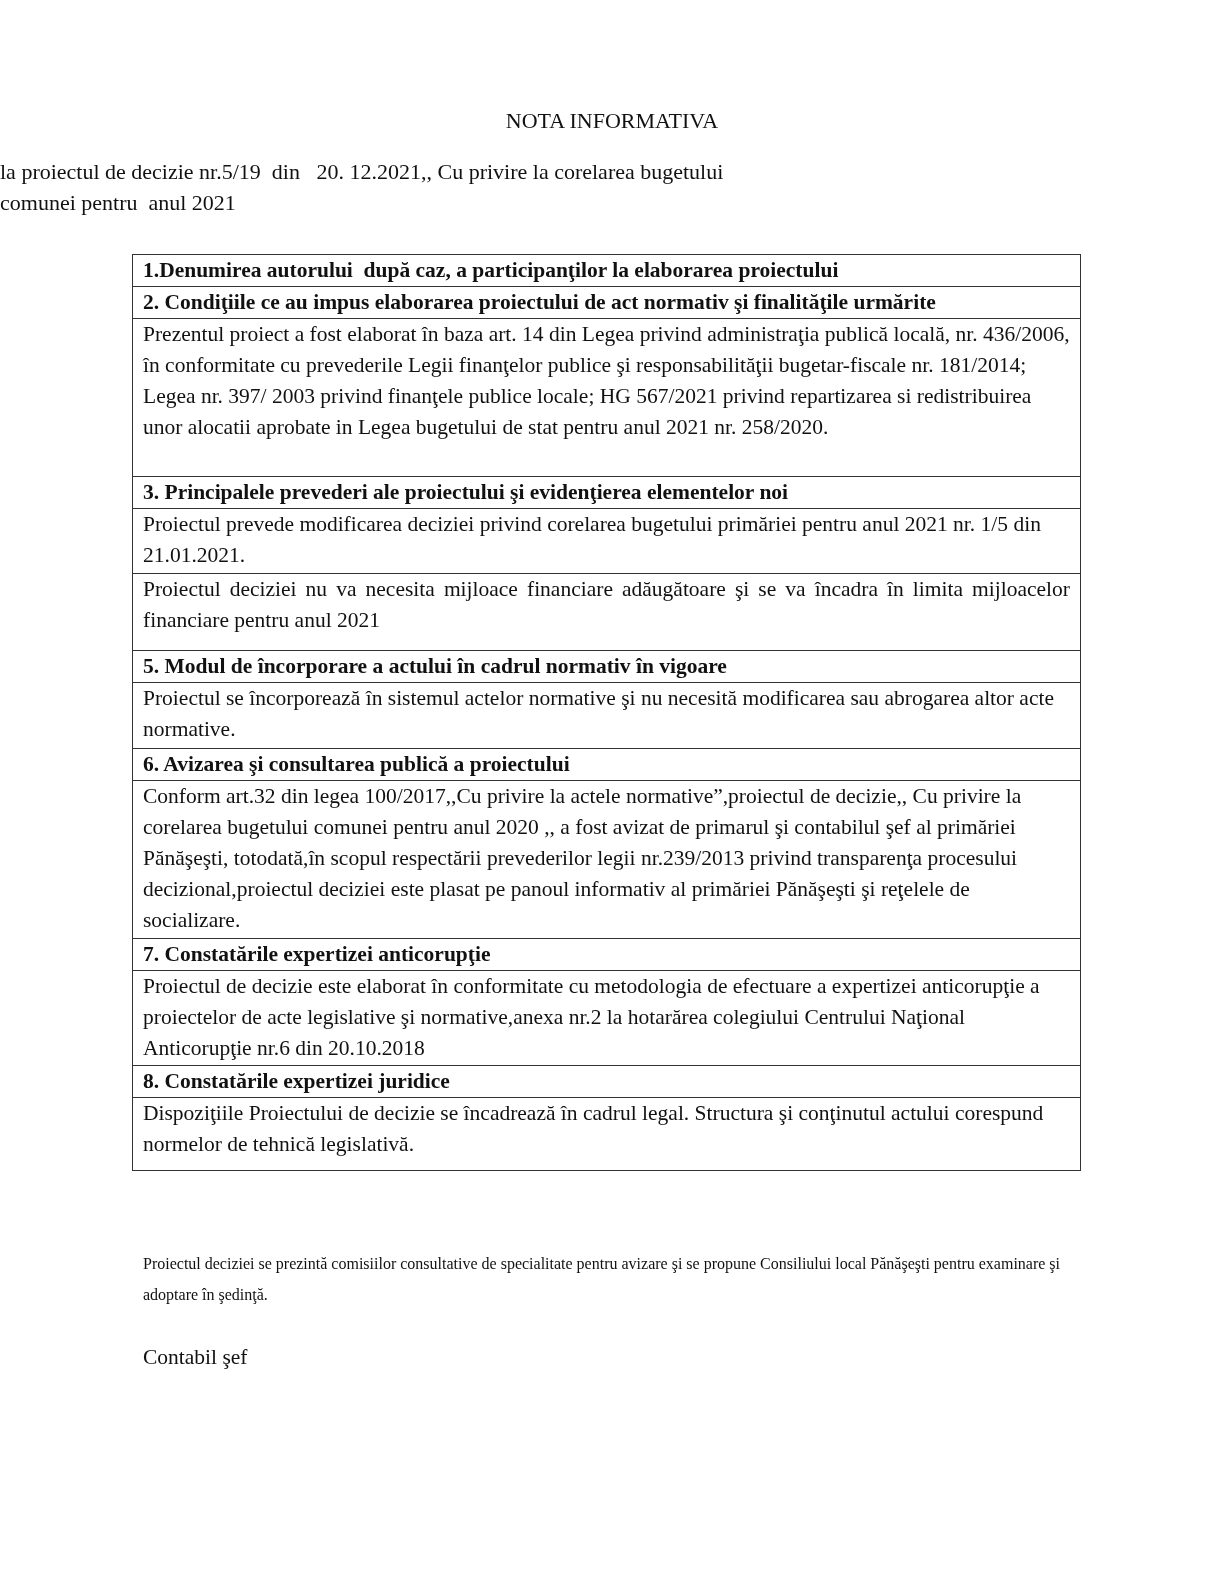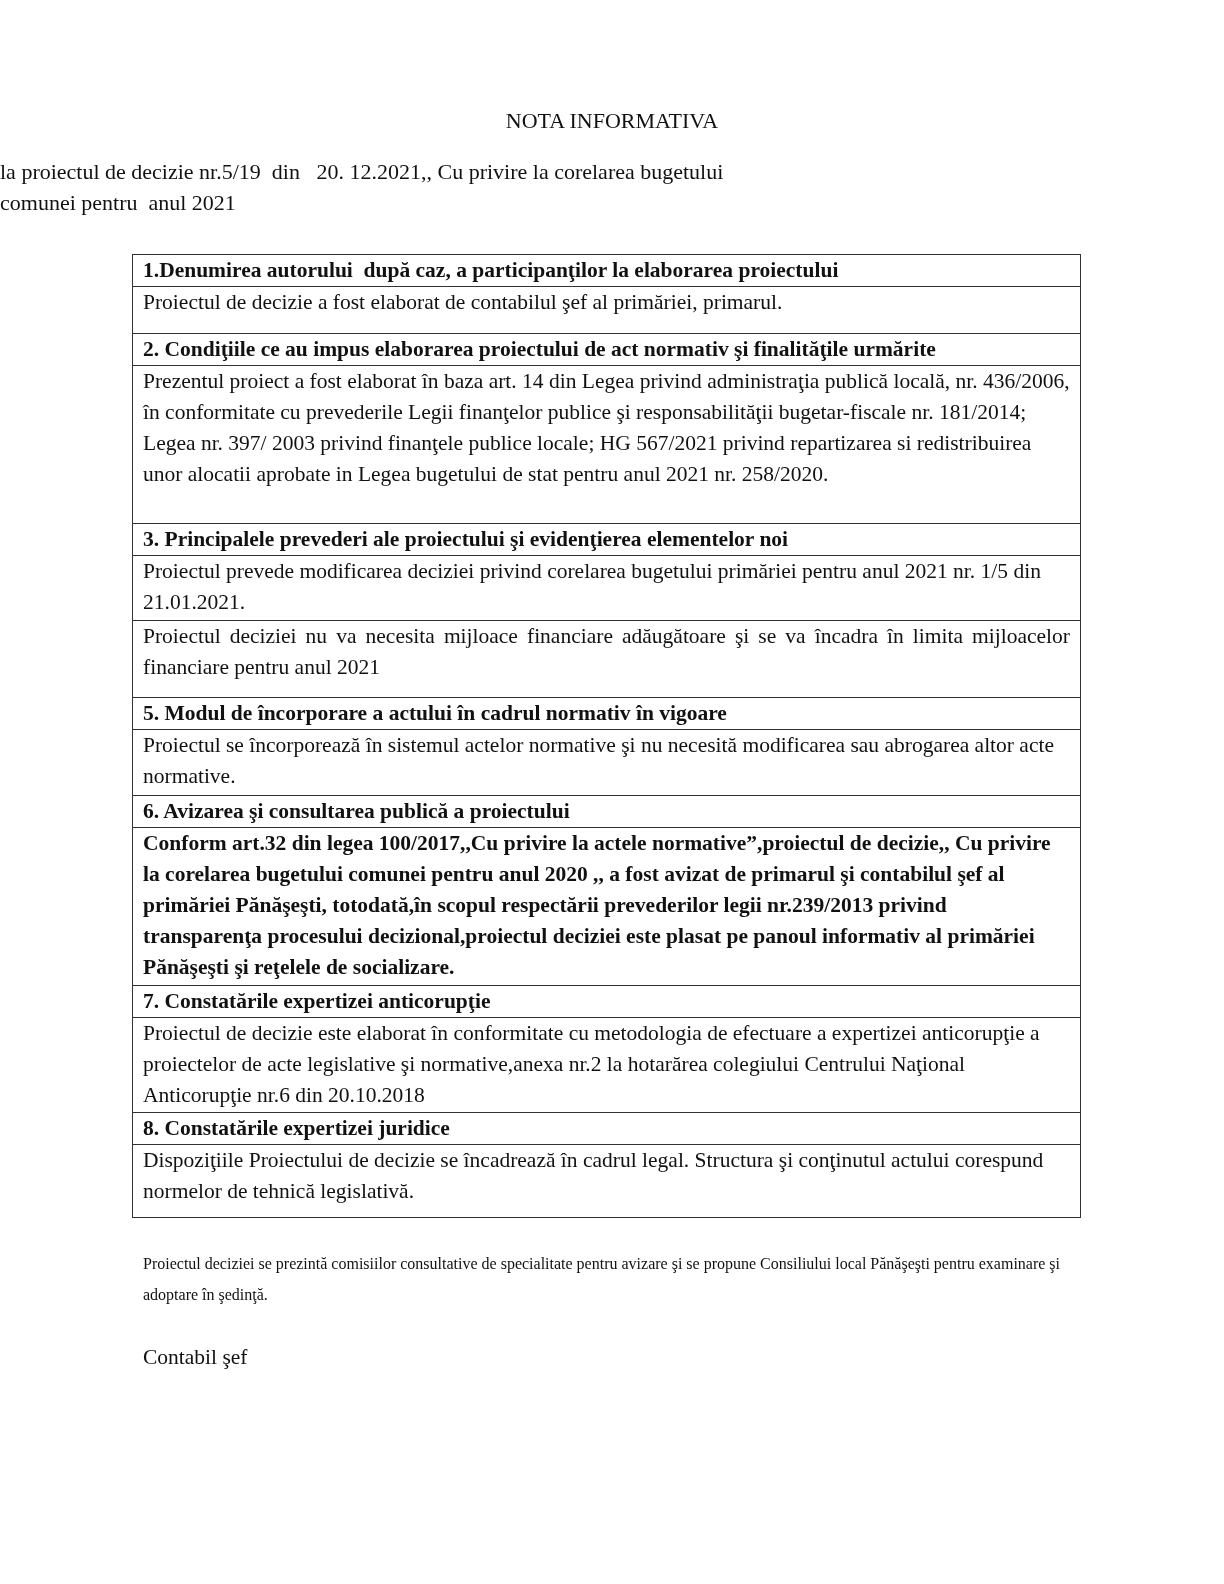--- a/index.html
+++ b/index.html
@@ -13,44 +13,41 @@
                border-collapse: collapse; font-size: 21.5px; }
   table.nota td { border: 1.5px solid #333; padding: 0 10px; vertical-align: top;
                   line-height: 31px; }
   td.hdr { font-weight: bold; height: 31px; }
   td.body { }
   .r1b { height: 46px; }
   .r2b { height: 157px; }
   .r3b { height: 64px; }
   .r4b { height: 76px; }
   .r5b { height: 65px; margin-top: 47px; }
-  .r6b { height: 157px; font-weight: bold; }
+  .r6b { height: 157px; }
   .r7b { height: 94px; margin-top: 42px; }
   .r8b { height: 72px; }
   .justify { text-align: justify; text-align-last: left; }
   .closing { position: absolute; top: 1248px; left: 143px; width: 930px;
              font-size: 16px; line-height: 31px; }
   .sign { position: absolute; top: 1342px; left: 143px; font-size: 21.5px; line-height: 31px; }
 </style>
 </head>
 <body>
 
 <div class="title">NOTA INFORMATIVA</div>
 <div class="subtitle">
   <div style="white-space:pre;">la proiectul de decizie nr.5/19  din   20. 12.2021,, Cu privire la corelarea bugetului</div>
   <div style="white-space:pre;">comunei pentru  anul 2021</div>
 </div>
 
 <table class="nota">
   <tbody>
     <tr>
         <td class="hdr" style="white-space:pre;">1.Denumirea autorului  după caz, a participanţilor la elaborarea proiectului</td>
-      </tr>
-    <tr>
-        <td class="body r1b">Proiectul de decizie a fost elaborat de contabilul şef al primăriei, primarul.</td>
       </tr>
 
     <tr>
         <td class="hdr">2. Condiţiile ce au impus elaborarea proiectului de act normativ şi finalităţile urmărite</td>
       </tr>
     <tr>
         <td class="body r2b">Prezentul  proiect  a  fost  elaborat   în baza  art. 14 din  Legea  privind administraţia publică locală, nr. 436/2006, în conformitate cu prevederile Legii finanţelor publice şi responsabilităţii bugetar-fiscale nr. 181/2014; Legea nr. 397/ 2003 privind finanţele publice locale; HG 567/2021 privind  repartizarea si redistribuirea unor alocatii aprobate in Legea bugetului de stat pentru anul 2021 nr. 258/2020.</td>
       </tr>
 
     <tr>

